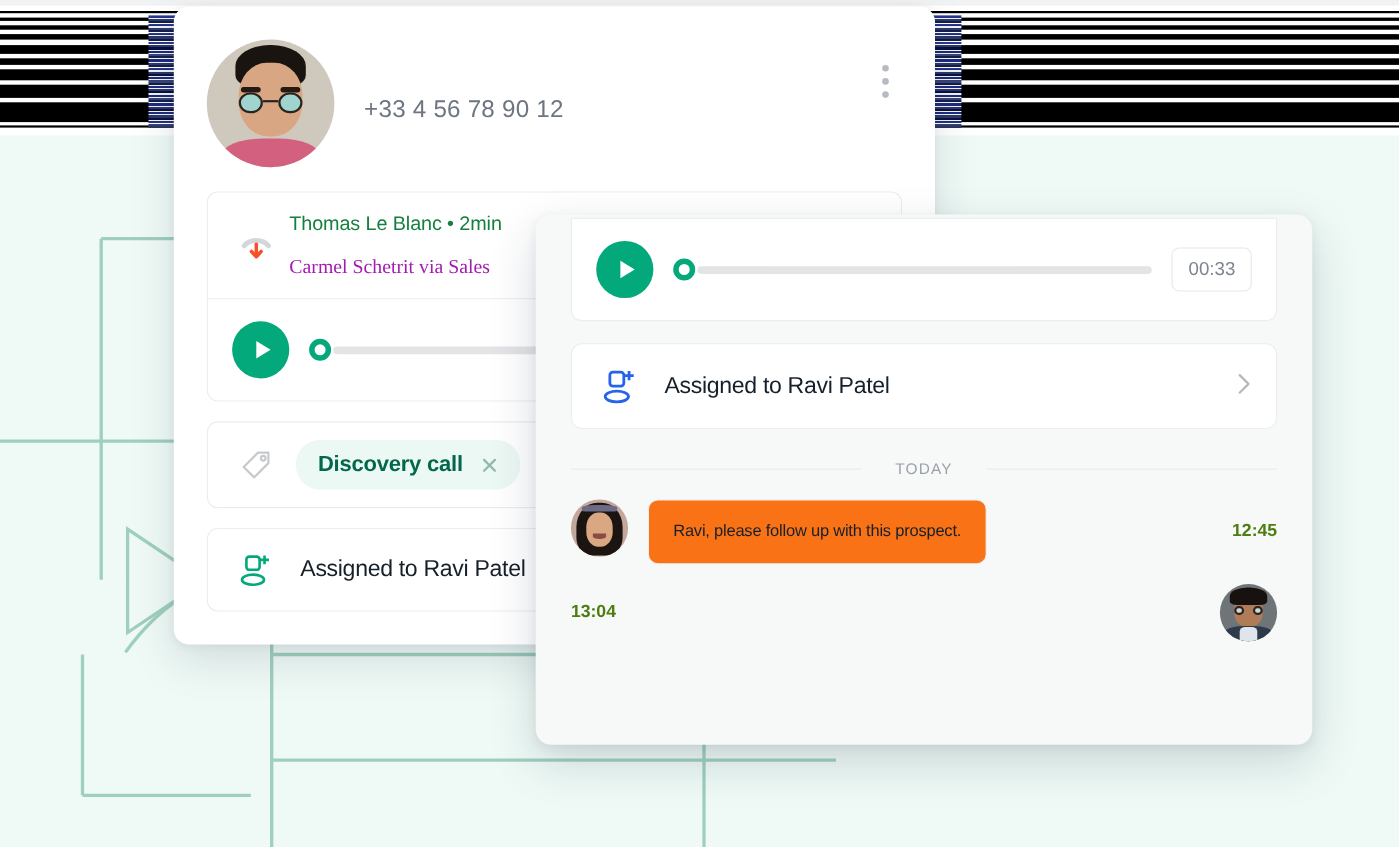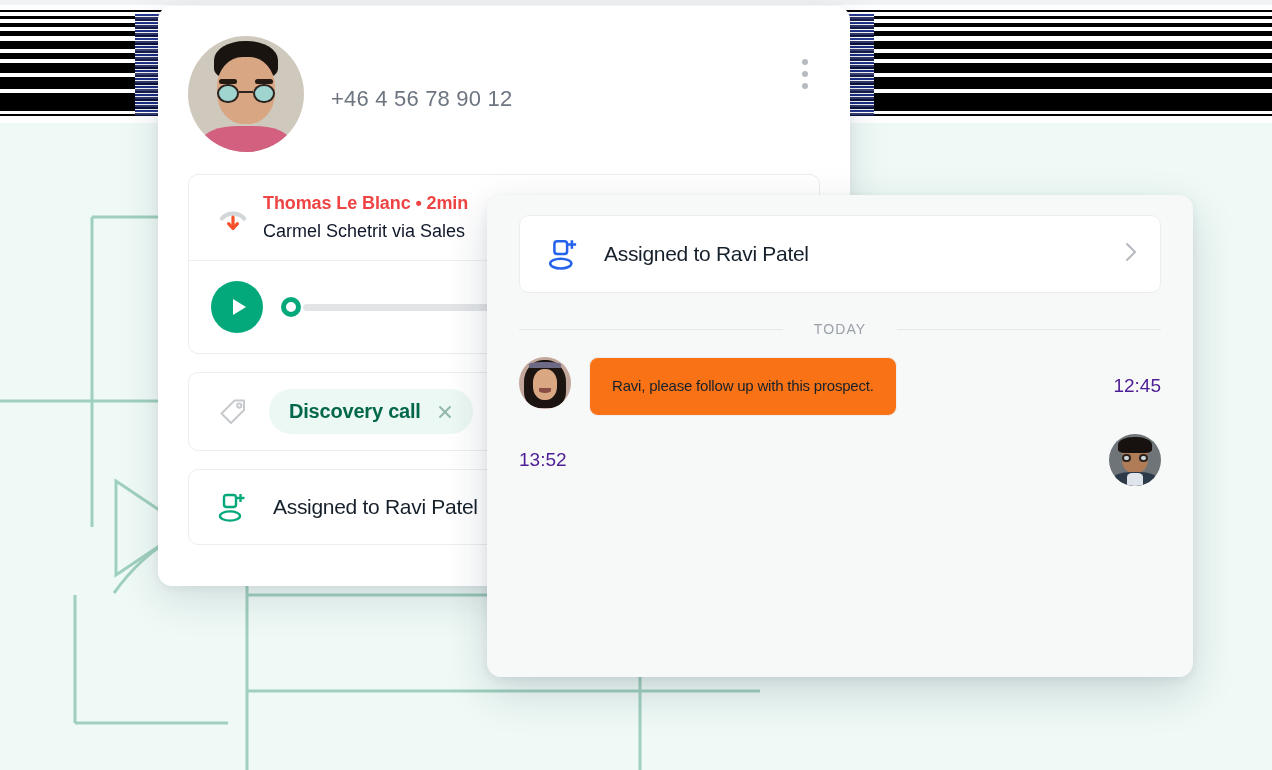--- a/index.html
+++ b/index.html
@@ -169,22 +169,22 @@
 
   
   .call-row {
     display: flex;
     align-items: center;
     padding: 18px 22px;
     border-bottom: 1px solid #eeeff1;
   }
   .call-ico { width: 44px; flex: 0 0 44px; display:flex; align-items:center; justify-content:center; }
   .call-txt { margin-left: 8px; }
-  .call-title { font-size: 18px; font-weight: 700; color: #ef4444; letter-spacing:-0.1px; }
-  .call-sub { font-size: 18px; color: #0f172a; margin-top: 7px; }
+  .call-title { font-size: 18px; font-weight: 400; color: #15803d; letter-spacing:-0.1px; }
+  .call-sub { font-size: 18px; color: #a21caf; margin-top: 18px; font-family: Liberation Serif, serif; }
 
   
   .player {
     display: flex;
     align-items: center;
     padding: 20px 22px;
   }
   .play-btn {
     width: 52px; height: 52px; flex: 0 0 52px;
     border-radius: 50%;
@@ -308,23 +308,24 @@
     padding: 18px 22px;
     font-size: 15px;
     line-height: 1.38;
     color: #16202a;
     max-width: 348px;
     letter-spacing: -.2px;
   }
   .msg.in .bubble { margin-left: 18px; }
   .msg.out .bubble { margin-right: 16px; }
   .stamp {
-    font-size: 19px;
-    color: #4c1d95;
+    font-size: 16px;
+    color: #4d7c0f;
     flex: 0 0 auto;
+    font-weight: bold;
   }
   .msg.in .stamp { margin-left: auto; align-self: center; padding-left: 18px; }
   .msg.out .stamp { margin-right: auto; align-self: center; }
 
   
   .avA { background:#c3a79b; }
   .avA .hair { position:absolute; left:10%; top:6%; width:80%; height:92%; background:#1b1410; border-radius:46% 46% 34% 34%; }
   .avA .face { position:absolute; left:26%; top:24%; width:48%; height:58%; background:#d9a882; border-radius:44%; }
   .avA .band { position:absolute; left:20%; top:10%; width:60%; height:11%; background:#6d6a86; border-radius:40% 40% 10% 10%; }
   .avA .smile { position:absolute; left:39%; top:60%; width:22%; height:9%; background:#8a4d46; border-radius:0 0 50% 50%; }
@@ -386,21 +387,21 @@
         <div class="av-hair"></div>
         <div class="av-face"></div>
         <div class="av-brow l"></div>
         <div class="av-brow r"></div>
         <div class="av-glass l"></div>
         <div class="av-glass r"></div>
         <div class="av-bridge"></div>
         <div class="av-shirt"></div>
       </div>
       <div class="l-ident">
-        <div class="l-phone">+46 4 56 78 90 12</div>
+        <div class="l-phone">+33 4 56 78 90 12</div>
       </div>
       <div class="kebab">
         <i></i>
           <i></i>
           <i></i>
       </div>
     </div>
 
     <div class="panel">
       <div class="call-row">
@@ -451,20 +452,30 @@
           </svg>
         </div>
         <span class="assign-label">Assigned to Ravi Patel</span>
       </div>
     </div>
 
   </div>
 
   <div class="card-right">
 
+    <div class="r-panel first">
+      <div class="player">
+        <button class="play-btn">
+            <span class="tri"></span>
+          </button>
+        <div class="scrub-knob"></div>
+        <div class="scrub-track"></div>
+        <div class="dur-box">00:33</div>
+      </div>
+    </div>
 
     <div class="r-panel second">
       <div class="assign-row">
         <div class="assign-ico">
           <svg width="36" height="36" viewBox="0 0 34 34" fill="none" stroke="#2563eb" stroke-width="2.4">
             <rect x="7" y="5" width="12" height="12" rx="2.6"></rect>
             <ellipse cx="13" cy="26" rx="10" ry="4.6"></ellipse>
             <line x1="23.5" y1="4" x2="23.5" y2="12"></line>
             <line x1="19.5" y1="8" x2="27.5" y2="8"></line>
           </svg>
@@ -491,21 +502,21 @@
           <div class="hair"></div>
             <div class="band"></div>
             <div class="face"></div>
             <div class="smile"></div>
         </div>
         <div class="bubble">Ravi, please follow up with this prospect.</div>
         <div class="stamp">12:45</div>
       </div>
 
       <div class="msg out">
-        <div class="stamp">13:52</div>
+        <div class="stamp">13:04</div>
         <div class="av-sm avB">
           <div class="faceo"></div>
             <div class="hair"></div>
           <div class="gl l"></div>
             <div class="gl r"></div>
           <div class="shirt"></div>
             <div class="collar"></div>
         </div>
       </div>
 

